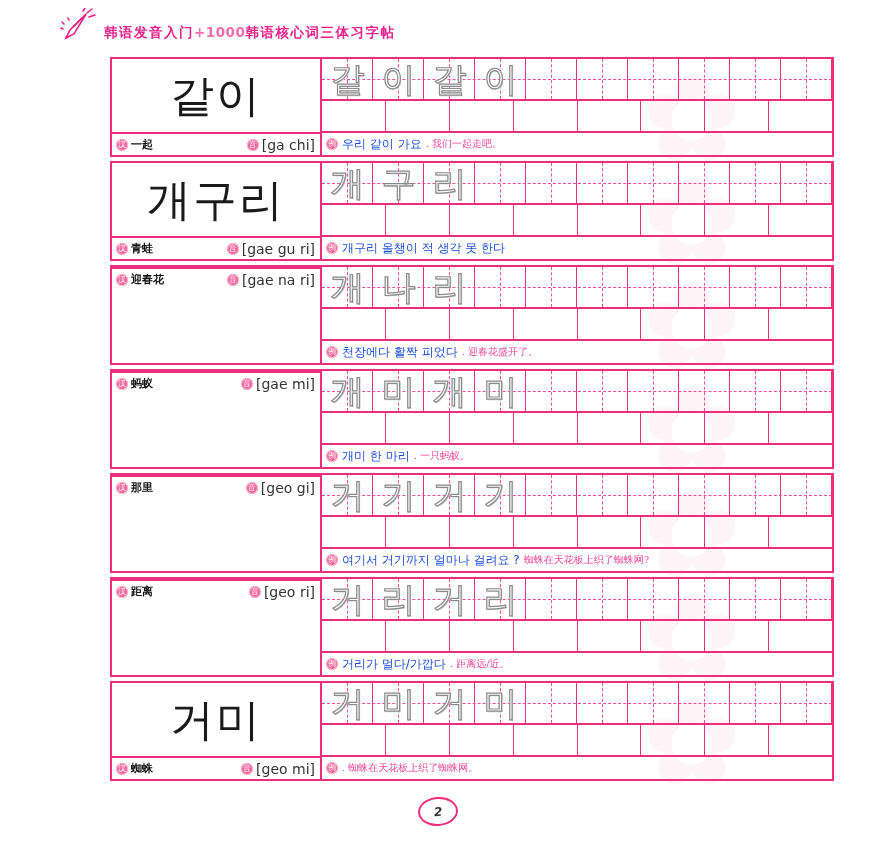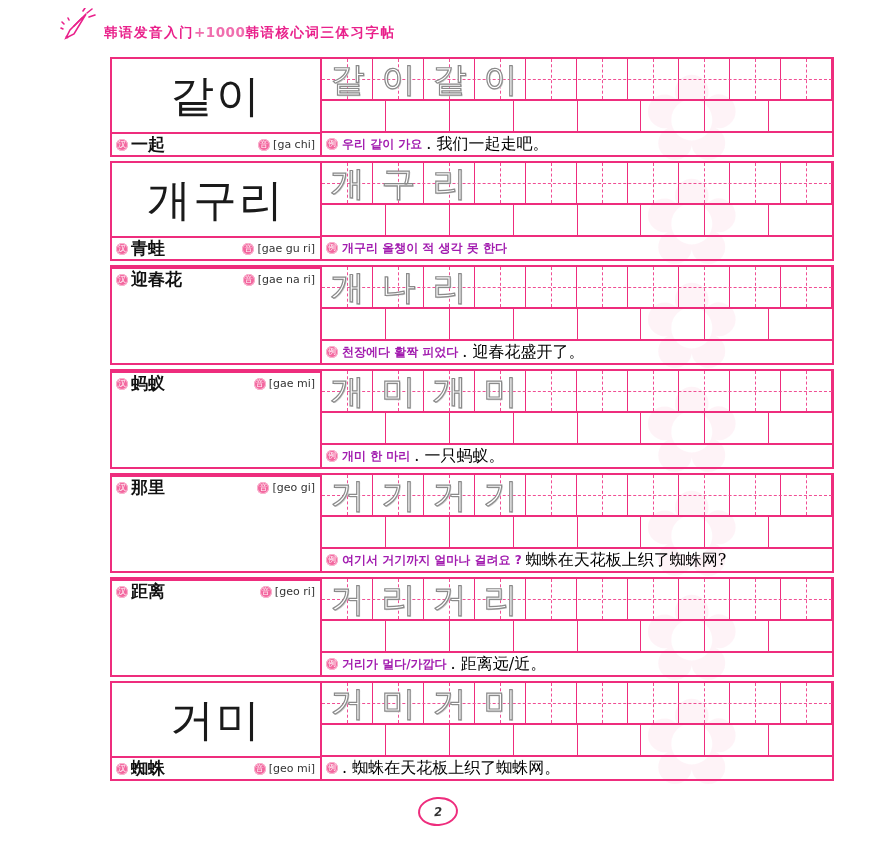--- a/index.html
+++ b/index.html
@@ -15,44 +15,44 @@
   
   .rows{position:absolute;left:62px;top:57px;width:572px;margin-left:48px;}
   .block{box-sizing:border-box;width:724px;height:100px;border:2px solid #ee2d7d;margin-bottom:4px;display:flex;background:#fff;position:relative;}
 
   
   .left{box-sizing:border-box;width:210px;border-right:2px solid #ee2d7d;display:flex;flex-direction:column;}
   .word-area{flex:1;display:flex;align-items:center;justify-content:center;}
   .big-word{font-family:"DejaVu Serif","Liberation Serif",serif;font-size:44px;color:#1a1a1a;line-height:1;letter-spacing:2px;}
   .info-row{box-sizing:border-box;height:23px;border-top:2px solid #ee2d7d;display:flex;align-items:center;justify-content:space-between;padding:0 5px 0 4px;}
   .pair{display:flex;align-items:center;gap:3px;white-space:nowrap;}
-  .cn-word{font-size:17px;font-weight:bold;color:#111;}
-  .pron{font-size:11px;color:#333;}
+  .cn-word{font-size:11px;font-weight:bold;color:#111;}
+  .pron{font-size:14px;color:#333;}
 
   
   .badge{display:inline-block;width:12px;height:12px;border-radius:50%;background:#f3679f;color:#fff;font-size:8px;line-height:12px;text-align:center;flex:0 0 auto;box-shadow:0 0 0 1px #f9b9d2 inset;}
 
   
   .right{flex:1;display:flex;flex-direction:column;position:relative;}
   .wm{position:absolute;right:90px;top:-10px;font-size:120px;color:#ee2d7d;opacity:0.05;pointer-events:none;z-index:0;}
 
   .trace-row{box-sizing:border-box;height:42px;position:relative;display:flex;border-bottom:2px solid #ee2d7d;z-index:1;}
   .tcell{box-sizing:border-box;flex:1;border-right:1.5px solid #ee2d7d;position:relative;}
   .tcell:last-child{border-right:none;}
   .tcell::after{content:"";position:absolute;left:50%;top:0;bottom:0;border-left:1.5px dashed #f04e94;}
   .hdash{position:absolute;left:0;right:0;top:50%;border-top:1.5px dashed #f04e94;}
   .trace-char{position:absolute;top:50%;transform:translate(-50%,-50%);font-family:"DejaVu Serif","Liberation Serif",serif;font-size:34px;line-height:1;color:#fff;-webkit-text-stroke:1.2px #8a8a8a;text-shadow:1px 1px 0 #cfcfcf;z-index:2;}
 
   .practice-row{box-sizing:border-box;height:32px;display:flex;border-bottom:2px solid #ee2d7d;z-index:1;background:transparent;}
   .pcell{box-sizing:border-box;flex:1;border-right:1.5px solid #ee2d7d;}
   .pcell:last-child{border-right:none;}
 
   .example-row{flex:1;display:flex;align-items:center;gap:4px;padding:0 3px 0 4px;overflow:hidden;white-space:nowrap;z-index:1;}
-  .ex-ko{font-size:12px;font-weight:bold;color:#a21caf;}
-  .ex-zh{font-size:16px;color:#000000;font-family:"DejaVu Serif","Liberation Serif",serif;}
+  .ex-ko{font-size:12px;font-weight:normal;color:#1d4ed8;}
+  .ex-zh{font-size:10px;color:#ec4899;font-family:"DejaVu Serif","Liberation Serif",serif;}
 
   
   .pagenum{position:absolute;left:418px;top:797px;width:36px;height:25px;border:2px solid #ee2d7d;border-radius:50%;transform:rotate(-4deg);display:flex;align-items:center;justify-content:center;}
   .pagenum span{font-size:12px;font-weight:bold;color:#333;font-style:italic;}
 </style>
 </head>
 <body>
 
 <div class="page">
 

